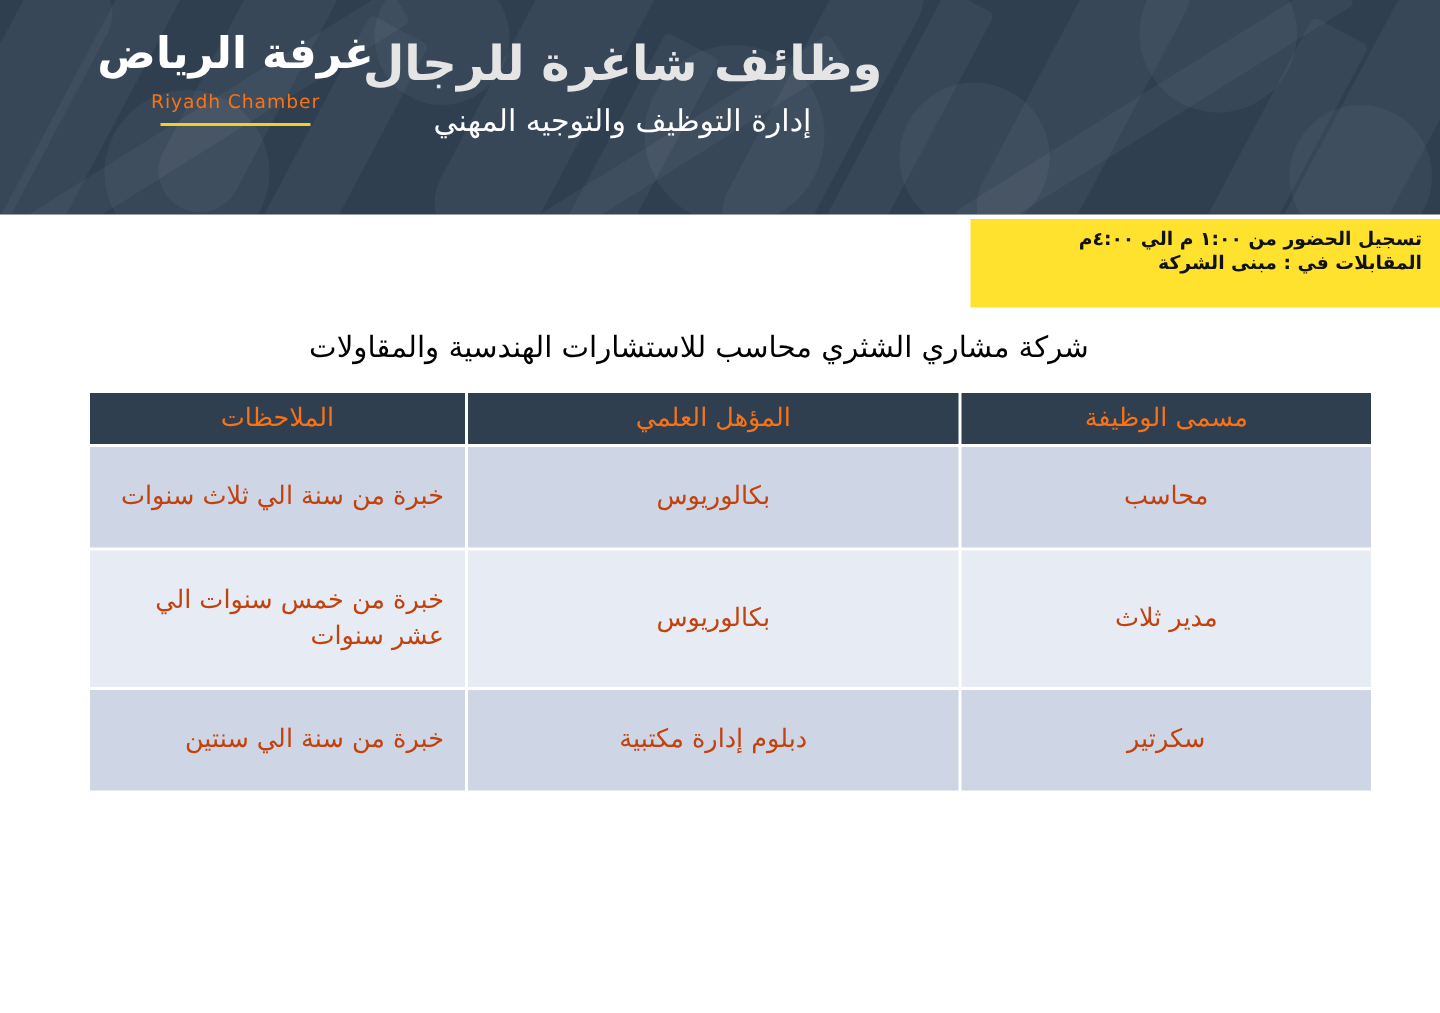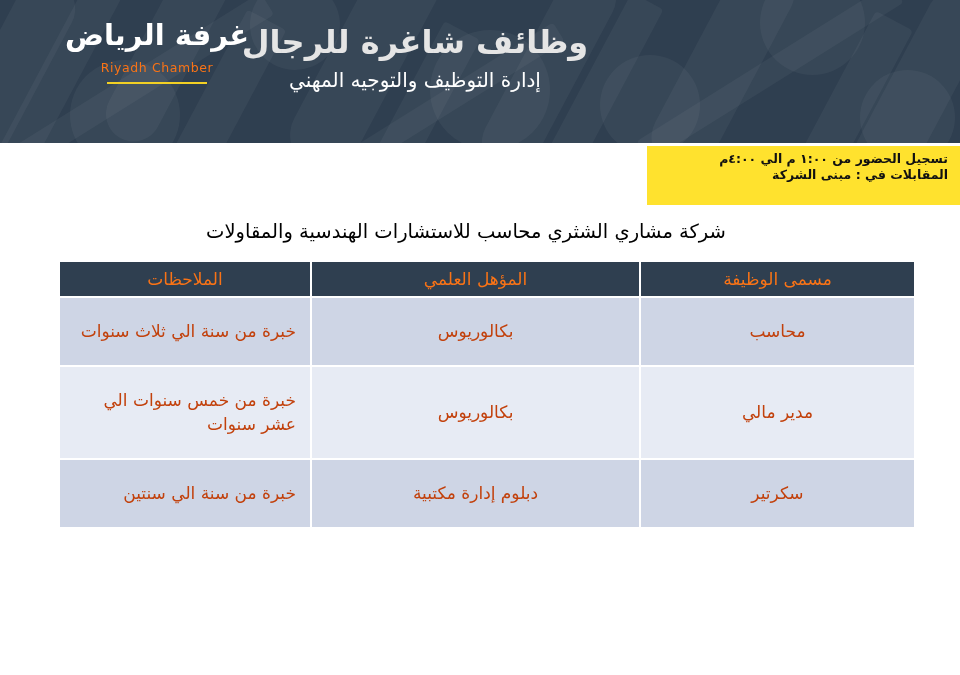--- a/index.html
+++ b/index.html
@@ -229,21 +229,21 @@
       <th>الملاحظات</th>
     </tr>
   </thead>
   <tbody>
     <tr class="row-odd">
       <td class="cell-title">محاسب</td>
       <td class="cell-qual">بكالوريوس</td>
       <td class="cell-notes">خبرة من سنة الي ثلاث سنوات</td>
     </tr>
     <tr class="row-even">
-      <td class="cell-title">مدير مالي</td>
+      <td class="cell-title">مدير ثلاث</td>
       <td class="cell-qual">بكالوريوس</td>
       <td class="cell-notes">خبرة من خمس سنوات الي عشر سنوات</td>
     </tr>
     <tr class="row-odd">
       <td class="cell-title">سكرتير</td>
       <td class="cell-qual">دبلوم إدارة مكتبية</td>
       <td class="cell-notes">خبرة من سنة الي سنتين</td>
     </tr>
   </tbody>
 </table>

